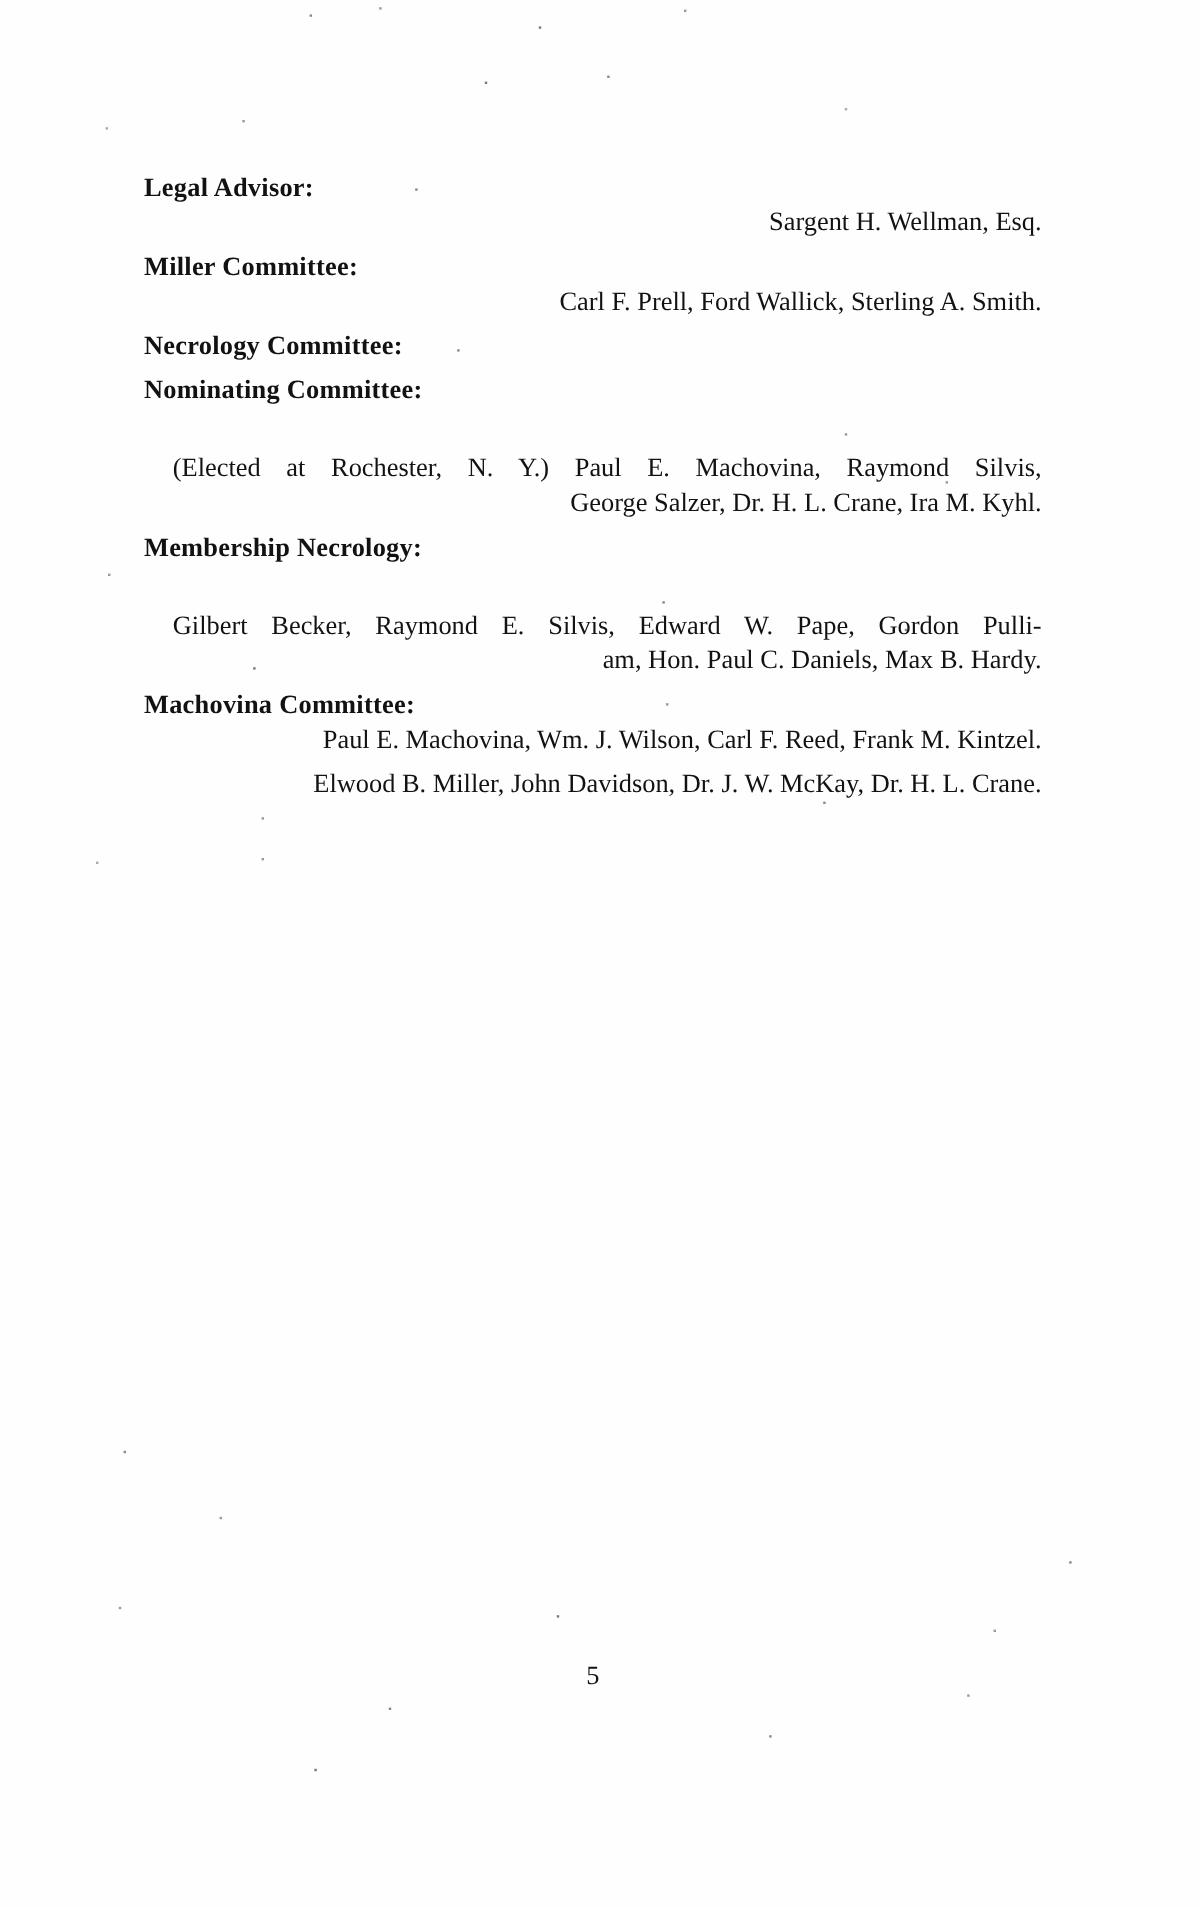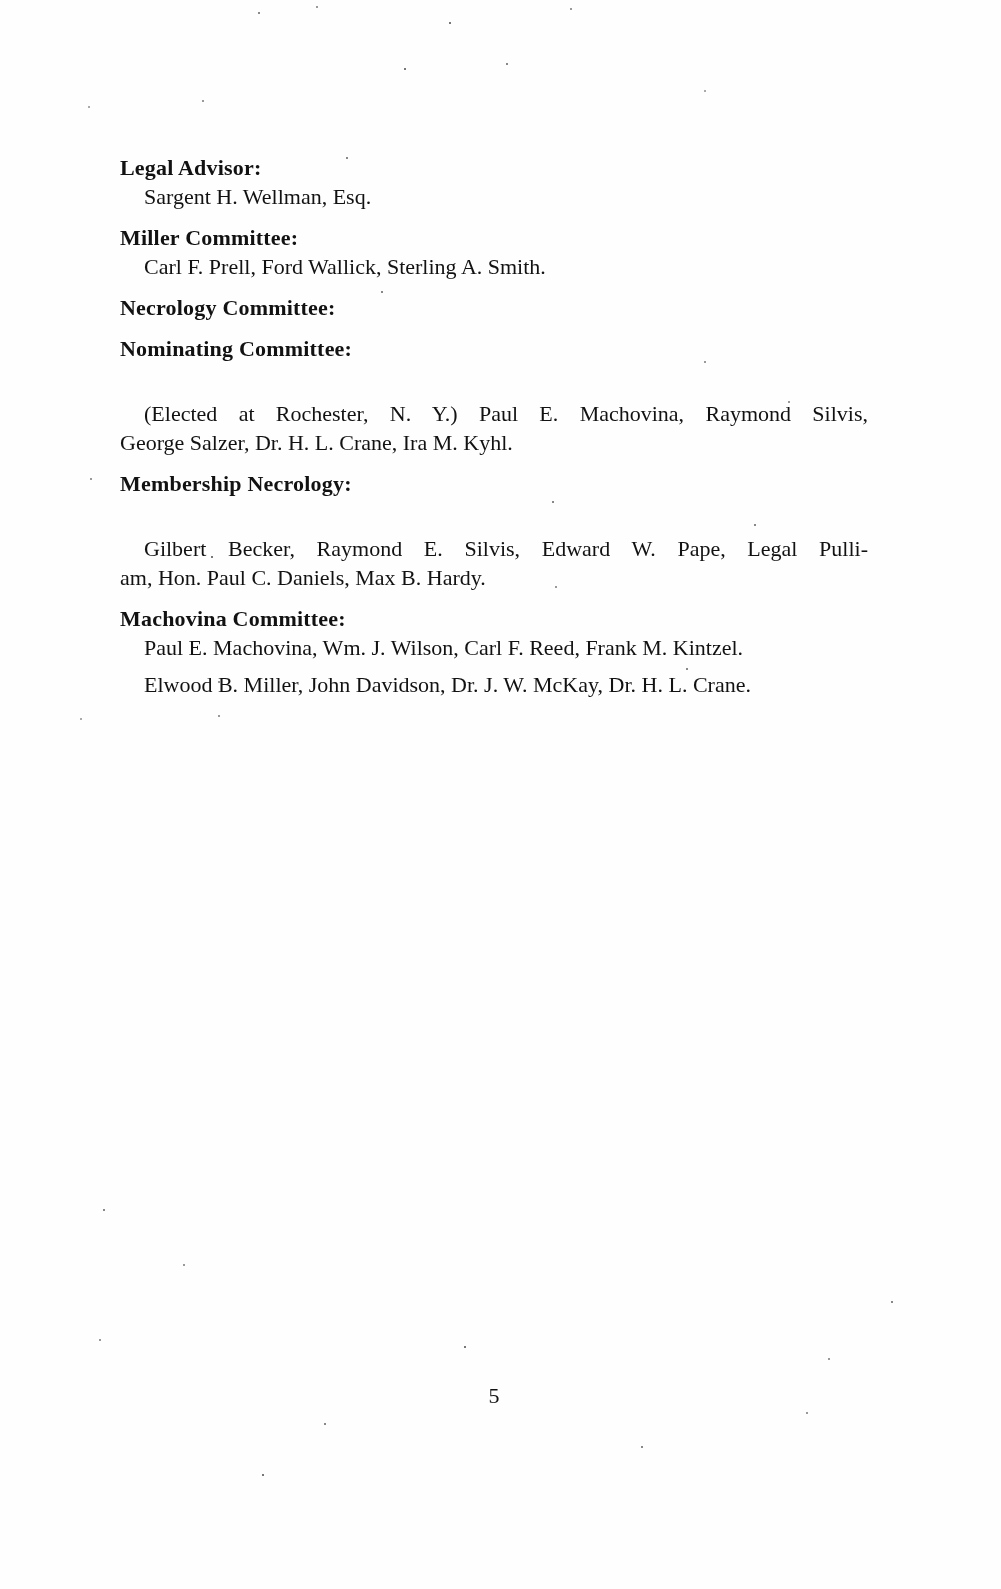--- a/index.html
+++ b/index.html
@@ -68,24 +68,23 @@
     width: 748px;
     font-size: 22px;
     line-height: 29px;
   }
   .section {
     margin: 0 0 8px 0;
   }
   .heading {
     font-weight: bold;
     letter-spacing: 0.2px;
-    margin-top: 12px;
   }
   .lines .line {
-    text-align: left;
+    text-align: right;
   }
   .lines .line:first-child {
     text-indent: 24px;
   }
   .lines .line:not(:last-child) {
     text-align: justify;
     text-align-last: justify;
     margin-top: 36px;
   }
   .page-number {
@@ -127,21 +126,21 @@
     <div class="heading">Nominating Committee:</div>
     <div class="lines">
           <div class="line">(Elected at Rochester, N. Y.) Paul E. Machovina, Raymond Silvis,</div>
           <div class="line">George Salzer, Dr. H. L. Crane, Ira M. Kyhl.</div>
         </div>
   </div>
 
   <div class="section">
     <div class="heading">Membership Necrology:</div>
     <div class="lines">
-          <div class="line">Gilbert Becker, Raymond E. Silvis, Edward W. Pape, Legal Pulli-</div>
+          <div class="line">Gilbert Becker, Raymond E. Silvis, Edward W. Pape, Gordon Pulli-</div>
           <div class="line">am, Hon. Paul C. Daniels, Max B. Hardy.</div>
         </div>
   </div>
 
   <div class="section">
     <div class="heading">Machovina Committee:</div>
     <div class="lines">
           <div class="line">Paul E. Machovina, Wm. J. Wilson, Carl F. Reed, Frank M. Kintzel.</div>
         </div>
   </div>

